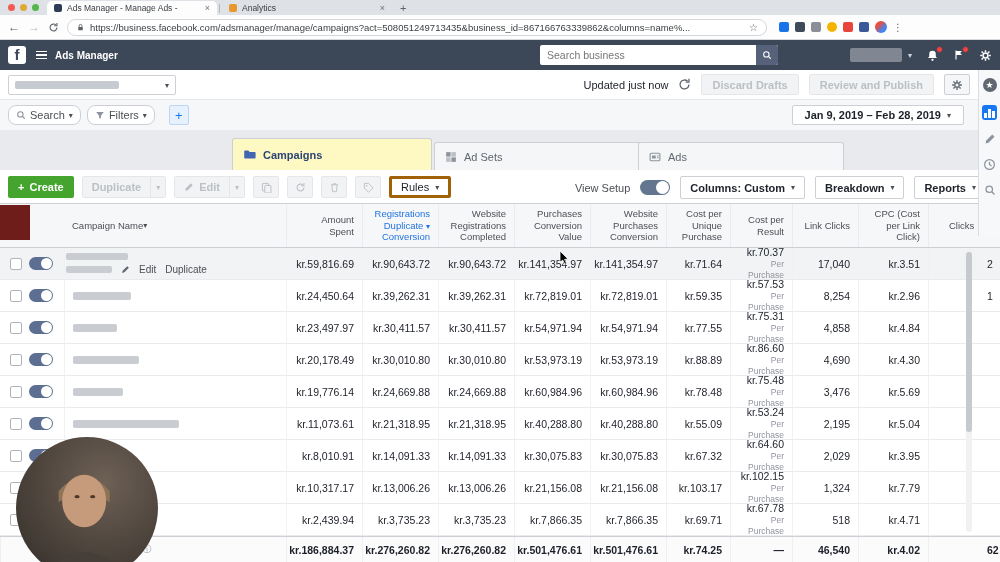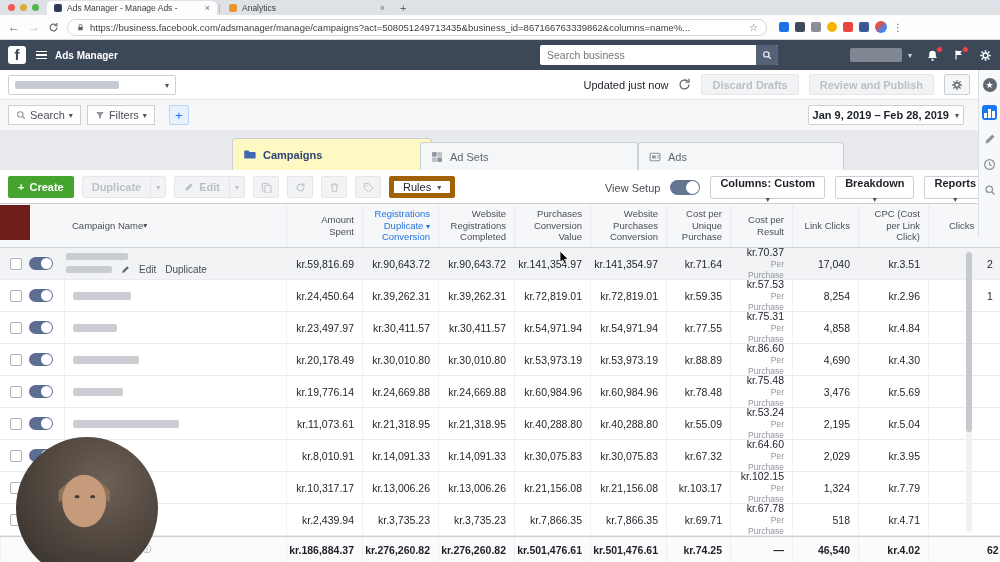--- a/index.html
+++ b/index.html
@@ -61,54 +61,54 @@
   .acctright { position:absolute; right:8px; top:4px; display:flex; align-items:center; gap:10px; }
   .updated { font-size:11px; color:#1c2028; }
   .icbtn { color:#606770; display:flex; align-items:center; }
   .disbtn { height:21px; padding:0 10px; background:#f2f3f5; border:1px solid #e4e6e9; border-radius:2px;
             color:#bcc0c4; font-size:11px; font-weight:bold; display:flex; align-items:center; }
   .sqbtn { width:26px; height:21px; border:1px solid #ccd0d5; border-radius:2px; background:#f5f6f7;
            color:#606770; display:flex; align-items:center; justify-content:center; }
 
   
   .filterbar { position:absolute; top:100px; left:0; right:22px; height:30px; background:#f6f7f9; display:flex; align-items:center; padding:0 8px; gap:6px; }
-  .fbtn { height:20px; background:#fff; border:1px solid #ccd0d5; border-radius:0; display:flex; align-items:center;
+  .fbtn { height:20px; background:#fff; border:1px solid #ccd0d5; border-radius:8px; display:flex; align-items:center;
           gap:4px; padding:0 7px; font-size:11px; color:#4b4f56; }
   .plusbtn { width:20px; height:20px; background:#e7f0fd; border:1px solid #bdd4f5; border-radius:2px; color:#1877f2;
              font-size:13px; display:flex; align-items:center; justify-content:center; margin-left:8px; }
   .hint { font-size:11px; color:#90949c; margin-left:10px; }
   .datebtn { position:absolute; right:14px; top:5px; height:20px; background:#fff; border:1px solid #ccd0d5; border-radius:2px;
-             display:flex; align-items:center; gap:6px; padding:0 4px; font-size:11px; font-weight:bold; color:#1c2028; }
+             display:flex; align-items:center; gap:6px; padding:0 12px; font-size:11px; font-weight:bold; color:#1c2028; }
 
   
   .leveltabs { position:absolute; top:130px; left:0; right:22px; height:40px; background:#e9eaee; }
   .ltab { position:absolute; bottom:0; height:28px; background:#f5f6f7; border:1px solid #ccd0d5; border-bottom:none;
           border-radius:3px 3px 0 0; display:flex; align-items:center; gap:7px; padding:0 10px; font-size:11px; color:#606770; }
   .ltab .lic { color:#8d949e; display:flex; }
   .ltab.active { height:32px; background:#fef9c3; color:#2d4373; font-weight:bold; }
   .ltab.active .lic { color:#4267b2; }
 
   
   .actionbar { position:absolute; top:170px; left:0; right:0; height:34px; background:#fff; border-bottom:1px solid #ccd0d5; }
   .aleft { position:absolute; left:8px; top:6px; display:flex; align-items:center; gap:8px; }
   .createbtn { height:22px; background:#44a42e; border-radius:2px; color:#fff; font-size:11px; font-weight:bold;
                display:flex; align-items:center; gap:5px; padding:0 10px; }
   .split { display:flex; height:22px; border-radius:2px; overflow:hidden; border:1px solid #e4e6e9; }
   .split .main { background:#f2f3f5; color:#bcc0c4; font-size:11px; font-weight:bold; display:flex; align-items:center; gap:5px; padding:0 9px; }
   .split .arrow { background:#f2f3f5; border-left:1px solid #e4e6e9; color:#bcc0c4; font-size:8px; display:flex; align-items:center; padding:0 5px; }
   .ticon { width:26px; height:22px; background:#f2f3f5; border:1px solid #e4e6e9; border-radius:2px; color:#bcc0c4;
            display:flex; align-items:center; justify-content:center; }
-  .rulesbtn { height:22px; background:#fff; border:5px solid #a16207; border-radius:2px; font-size:11px; color:#1c2028;
+  .rulesbtn { height:22px; background:#fff; border:3px solid #a16207; border-radius:2px; font-size:11px; color:#1c2028;
               display:flex; align-items:center; gap:6px; padding:0 9px; }
   .aright { position:absolute; right:14px; top:6px; display:flex; align-items:center; gap:10px; }
   .vslabel { font-size:11px; color:#4b4f56; }
   .toggle { width:30px; height:15px; border-radius:8px; background:#63768f; position:relative; }
   .toggle .knob { position:absolute; right:1px; top:1px; width:13px; height:13px; border-radius:50%; background:#fff; }
   .wbtn { height:23px; background:#fff; border:1px solid #ccd0d5; border-radius:2px; font-size:11px; font-weight:bold;
-          color:#1c2028; display:flex; align-items:center; gap:6px; padding:0 9px;flex-direction:column; }
+          color:#1c2028; display:flex; align-items:center; gap:6px; padding:0 9px; }
 
   
   .grid { position:absolute; top:204px; left:0; right:0; bottom:0; background:#fff; overflow:hidden; }
   .thead { display:flex; height:44px; background:#f6f7f8; border-bottom:1px solid #ccd0d5; }
   .th { flex:none; display:flex; align-items:center; justify-content:flex-end; text-align:right; padding:2px 8px;
         font-size:9.5px; color:#4b4f56; line-height:1.2; border-left:1px solid #e9ebee; }
   .th.t-name { justify-content:flex-start; text-align:left; border-left:none; }
   .th.sorted { color:#2374e1; flex-direction:column; align-items:flex-end; justify-content:center; }
   .th.sorted .caret { color:#2374e1; }
   .w-ctrl{width:64px;} .w-name{width:222px;} .w-m{width:76px;} .w-cu{width:64px;} .w-cr{width:62px;}
@@ -337,21 +337,21 @@
 
   <div class="leveltabs">
     <div class="ltab active" style="left:232px;width:200px">
       <span class="lic">
         <svg width="13" height="13" viewBox="0 0 16 16">
             <path d="M1.5 4a1 1 0 0 1 1-1h4l1.8 2h6.2a1 1 0 0 1 1 1v6a1 1 0 0 1-1 1h-12a1 1 0 0 1-1-1z" fill="currentColor"></path>
           </svg>
       </span>
       <span>Campaigns</span>
     </div>
-    <div class="ltab" style="left:420px;width:218px">
+    <div class="ltab" style="left:434px;width:218px">
       <span class="lic">
         <svg width="12" height="12" viewBox="0 0 16 16">
             <rect x="1.5" y="1.5" width="6" height="6" fill="currentColor"></rect>
             <rect x="8.5" y="1.5" width="6" height="6" fill="currentColor" opacity=".55"></rect>
             <rect x="1.5" y="8.5" width="6" height="6" fill="currentColor" opacity=".55"></rect>
             <rect x="8.5" y="8.5" width="6" height="6" fill="currentColor"></rect>
           </svg>
       </span>
       <span>Ad Sets</span>
     </div>

